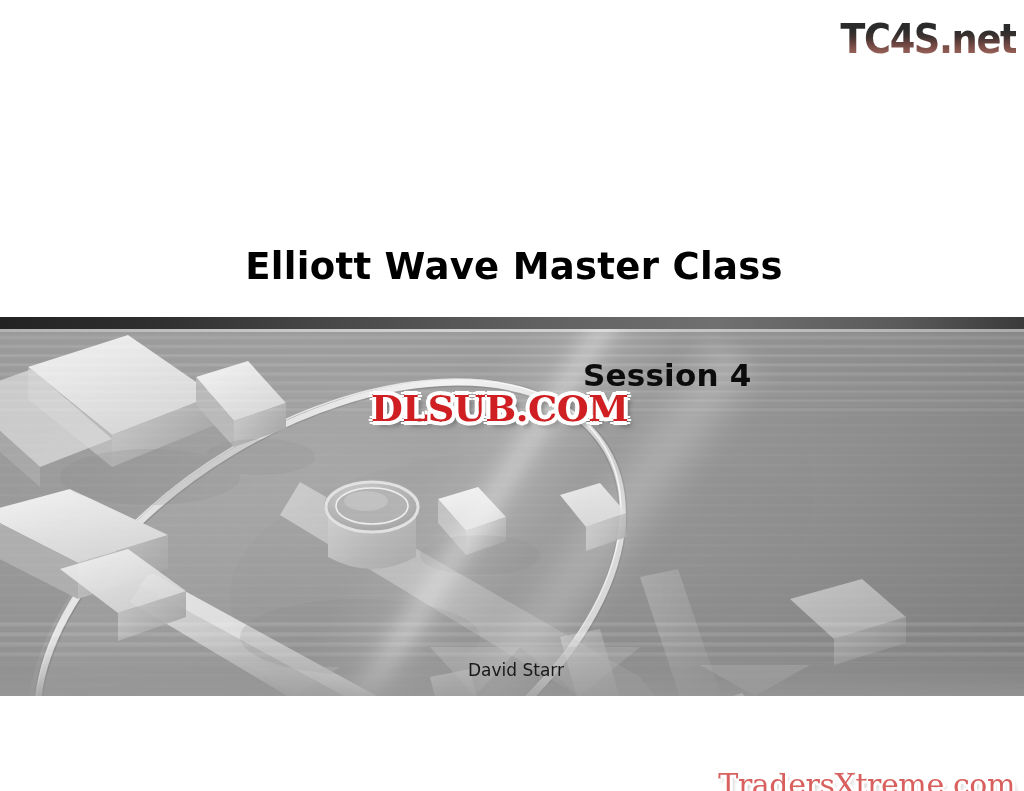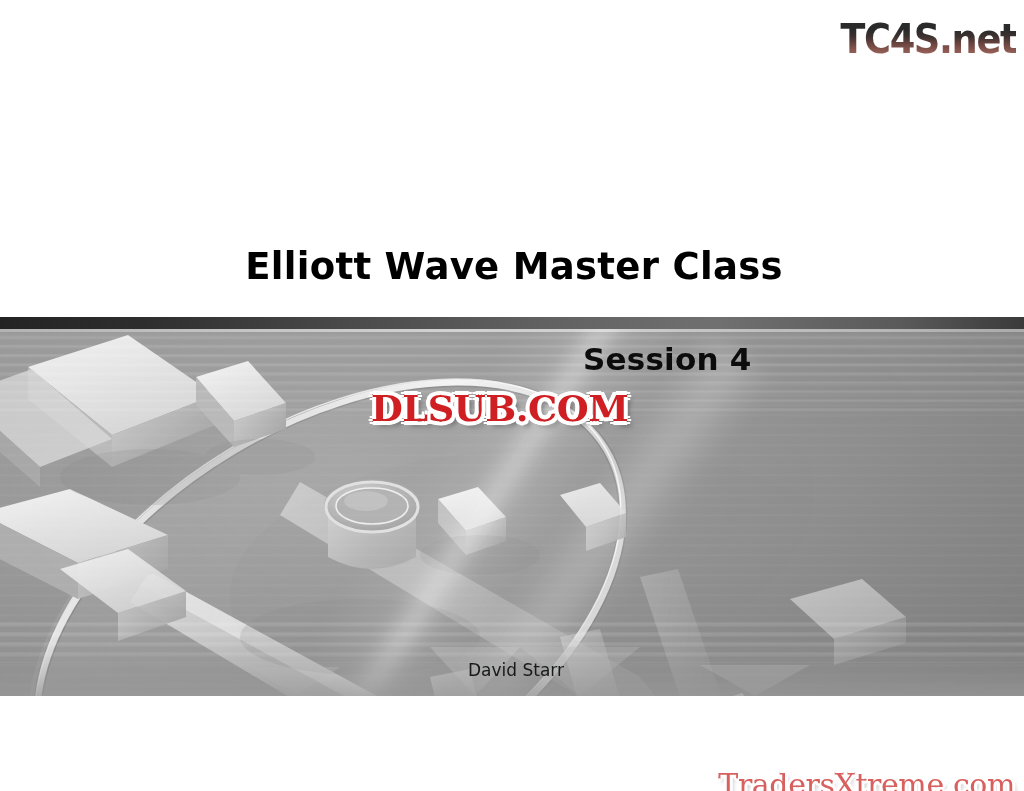--- a/index.html
+++ b/index.html
@@ -189,21 +189,21 @@
       rgba(150,150,150,0) 0%,
       rgba(150,150,150,0.35) 60%,
       rgba(152,152,152,0.75) 100%);
     pointer-events: none;
   }
 
   
   .session-label {
     position: absolute;
     left: 583px;
-    top: 324px;
+    top: 340px;
     font-size: 31px;
     font-weight: bold;
     color: #0c0c0c;
     letter-spacing: 0.2px;
     z-index: 40;
   }
 
   
   .author-name {
     position: absolute;

